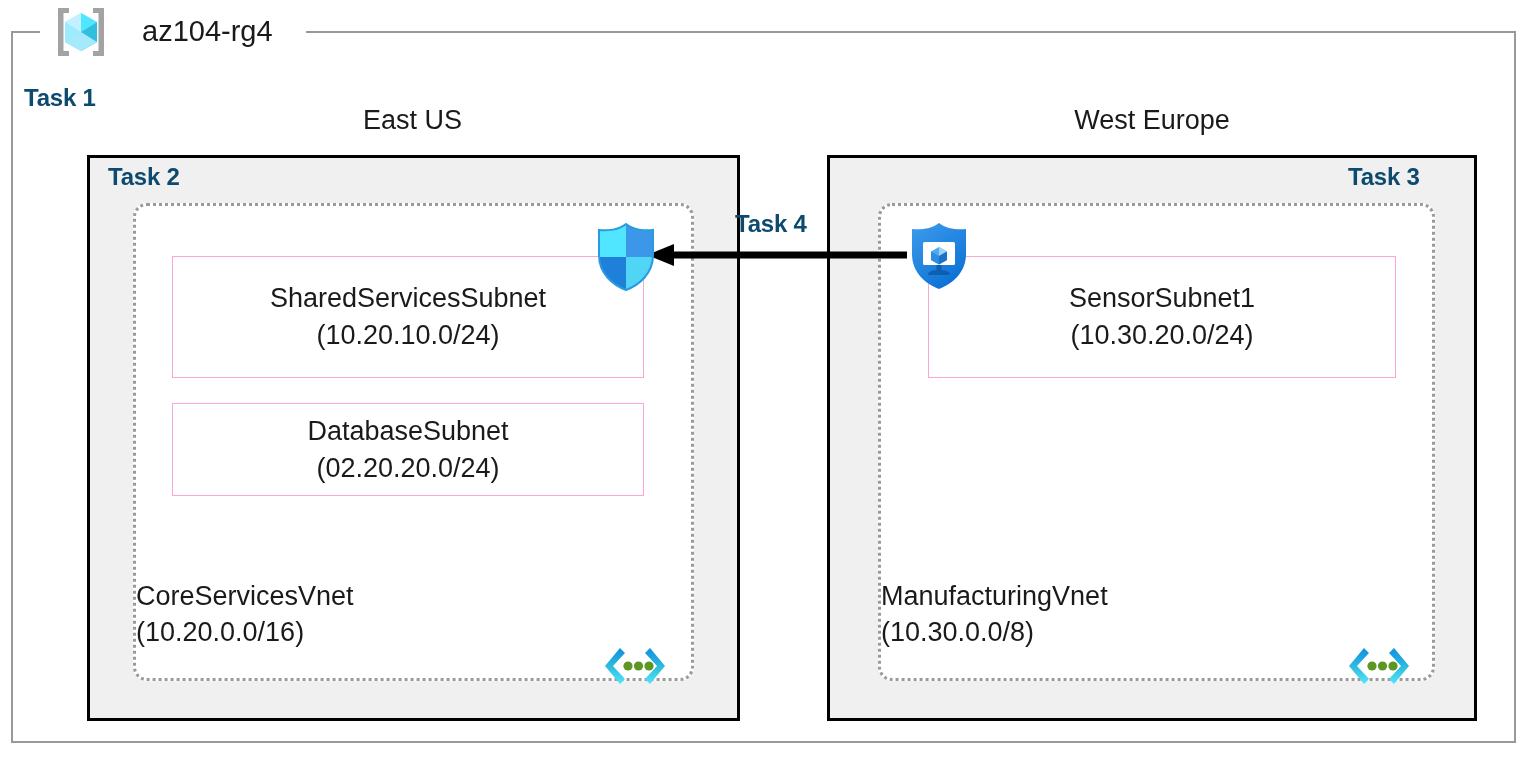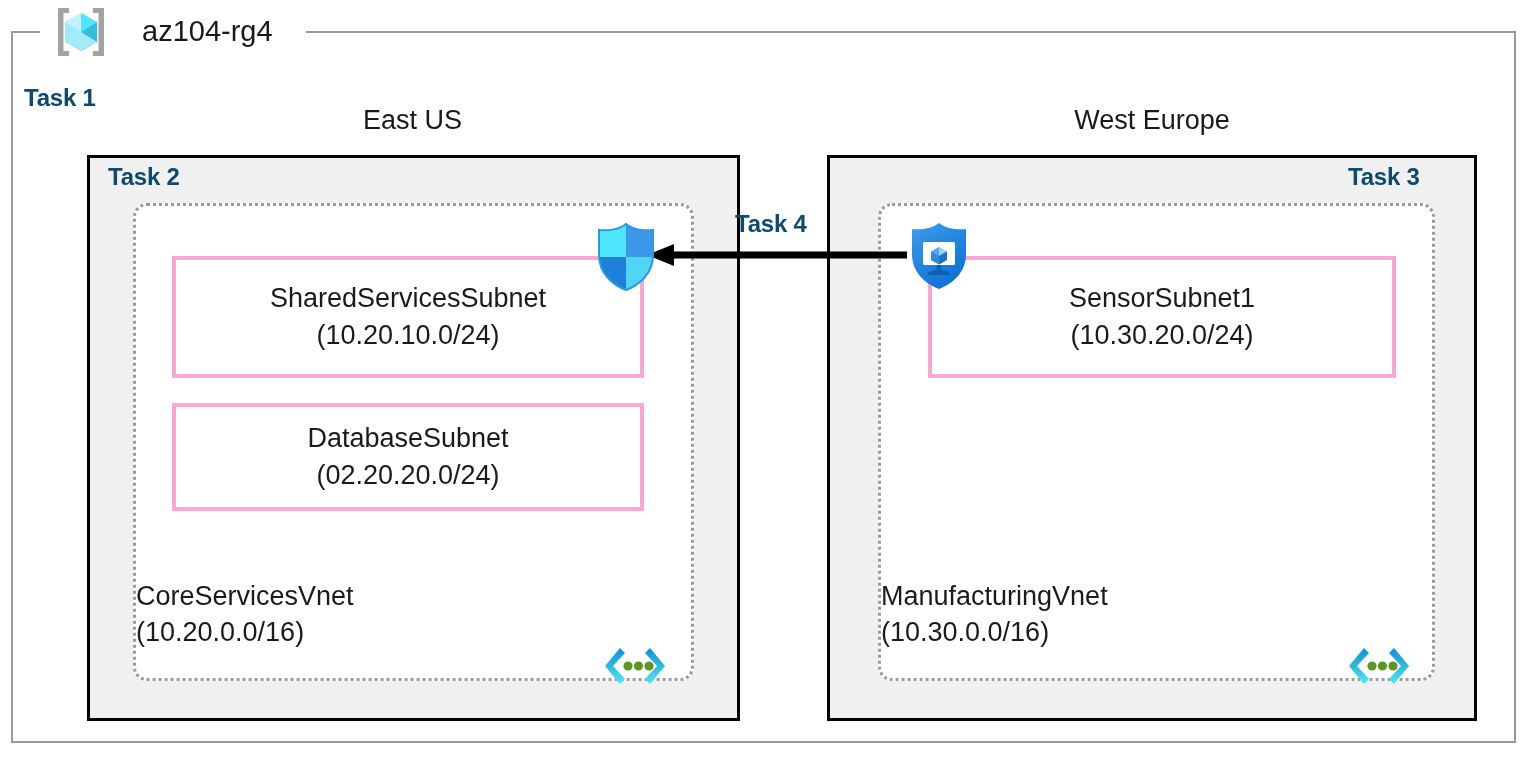--- a/index.html
+++ b/index.html
@@ -75,30 +75,30 @@
   .vnet-caption{
     position:absolute; bottom:28px; left:0; right:0;
     font-size:27px; color:#1a1a1a; line-height:36px;
   }
   .vnet-caption .l2{ display:block; }
 
   
   .subnet-box{
     position:absolute;
     background:#ffffff;
-    border:4px solid #f9a8d4;
+    border:1px solid #f9a8d4;
     box-sizing:border-box;
     display:flex; flex-direction:column;
     align-items:center; justify-content:center;
   }
   .subnet-box .line{
     font-size:27px; color:#1a1a1a; line-height:37px; white-space:nowrap;
   }
   #subnet-l-1{ left:172px; top:256px; width:472px; height:122px; }
-  #subnet-l-2{ left:172px; top:403px; width:472px; height:108px; }
+  #subnet-l-2{ left:172px; top:403px; width:472px; height:93px; }
   #subnet-r-1{ left:928px; top:256px; width:468px; height:122px;text-align:right; }
   #subnet-r-2{ left:928px; top:403px; width:468px; height:126px; }
 
   
   .vnet-glyph{ position:absolute; width:62px; height:42px; }
   #vnet-glyph-left { left:604px;  top:645px; }
   #vnet-glyph-right{ left:1348px; top:645px; }
 
   
   .shield-icon{ position:absolute; width:62px; height:70px; }
@@ -172,21 +172,21 @@
       <circle cx="45" cy="21" r="4.6" fill="#5e9624"></circle>
     </svg>
   </div>
 
   <div class="region-box" id="region-right"></div>
   <div class="task-label" id="task3">Task 3</div>
 
   <div class="vnet-box" id="vnet-right">
     <div class="vnet-caption">
       <span>ManufacturingVnet</span>
-      <span class="l2">(10.30.0.0/16)</span>
+      <span class="l2">(10.30.0.0/8)</span>
     </div>
   </div>
 
   <div class="subnet-box" id="subnet-r-1">
     <span class="line">SensorSubnet1</span>
     <span class="line">(10.30.20.0/24)</span>
   </div>
 
   <div class="vnet-glyph" id="vnet-glyph-right">
     <svg viewBox="0 0 62 42" width="62" height="42" aria-hidden="true">

